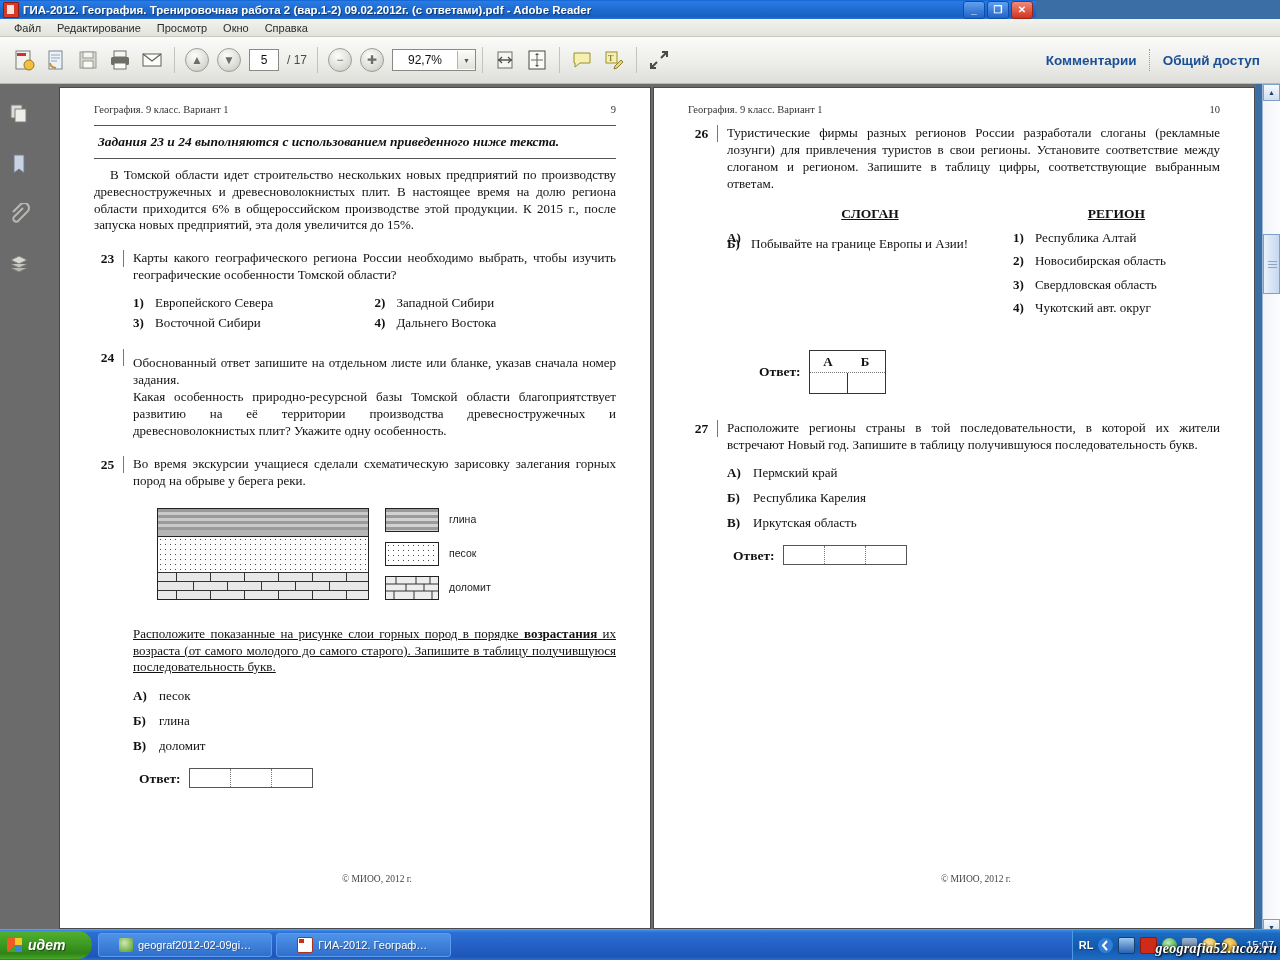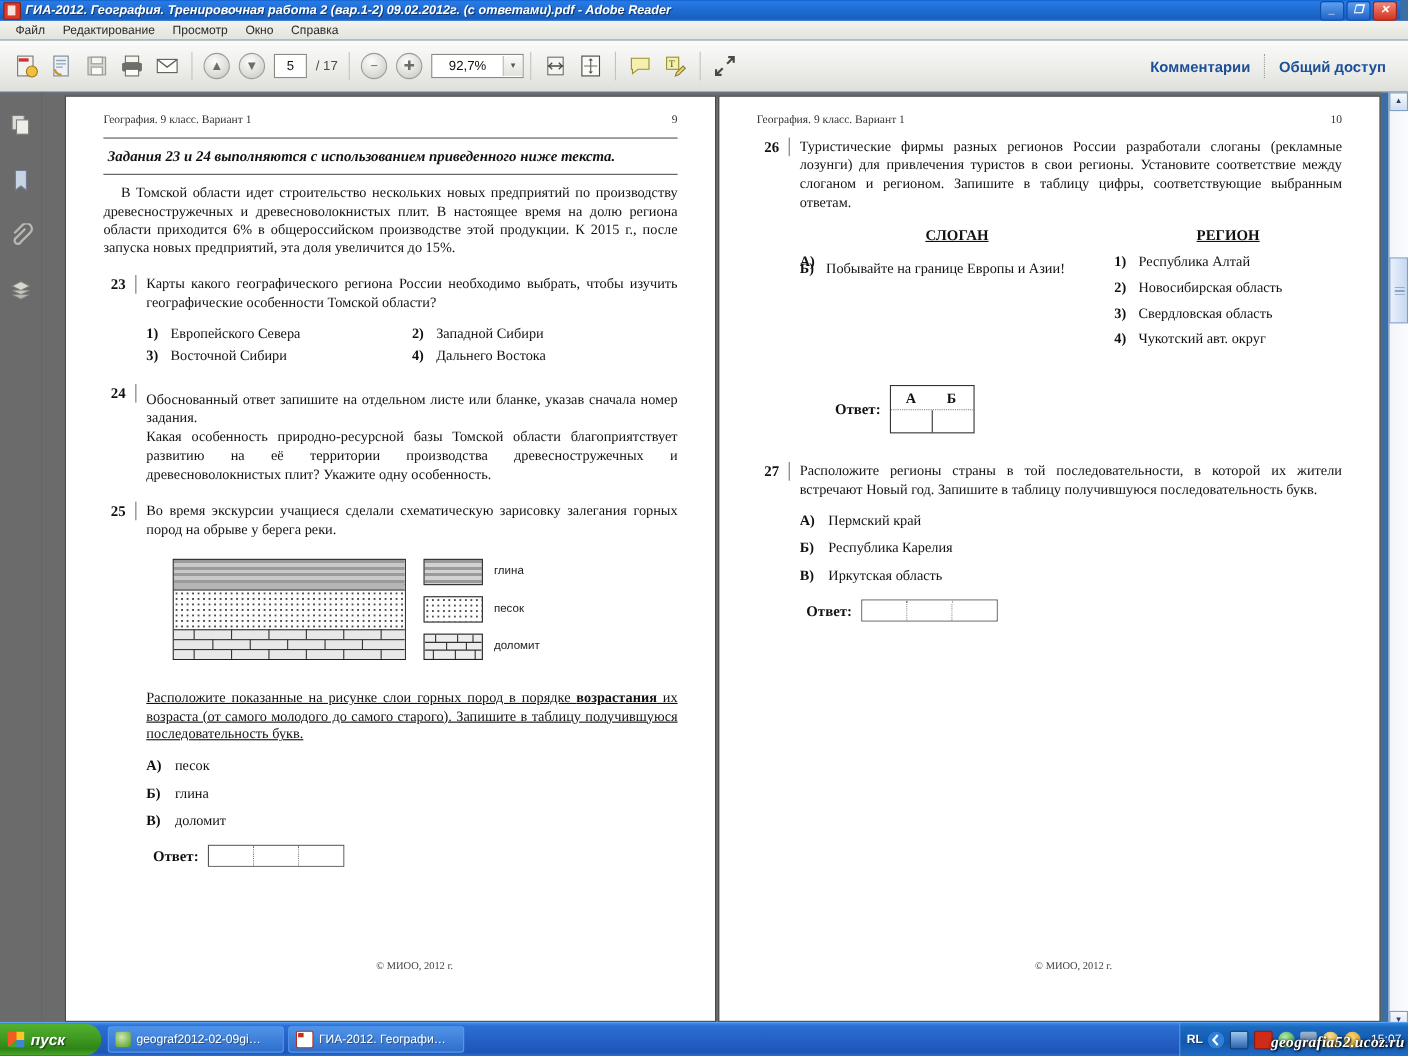--- a/index.html
+++ b/index.html
@@ -6,23 +6,23 @@
   body{
     width:1280px;height:960px;overflow:hidden;
     font-family:"Liberation Sans",sans-serif;
     background:#3a6ea5;
     -webkit-font-smoothing:none;
   }
   .app{position:relative;width:1280px;height:960px;}
 
   
   .titlebar{
-    position:absolute;left:0;top:0;width:1273px;height:19px;
+    position:absolute;left:0;top:0;width:1036px;height:19px;
     background:linear-gradient(to bottom,#0a62d0 0%,#2b7ae4 8%,#1f6fd6 40%,#185fc0 88%,#2a74d8 100%);
-    display:flex;align-items:center;font-style:italic;
+    display:flex;align-items:center;
   }
   .titlebar .app-icon{
     width:14px;height:14px;margin-left:3px;margin-right:4px;flex:0 0 auto;
     background:#d83a27;border:1px solid #8c1c10;border-radius:1px;
     position:relative;
   }
   .titlebar .app-icon:after{
     content:"";position:absolute;left:3px;top:2px;width:7px;height:9px;
     background:#fff;opacity:.85;
   }
@@ -226,21 +226,21 @@
     background:linear-gradient(to bottom,#f7c723 0 50%,#3c86d8 50% 100%);
   }
   .startbtn .slab{
     color:#fff;font-size:14px;font-weight:bold;font-style:italic;
     text-shadow:1px 1px 1px rgba(0,0,0,.5);
   }
   .tbtn{
     height:24px;min-width:160px;max-width:175px;margin-right:4px;
     background:linear-gradient(to bottom,#4f93e8,#2f6fcc);
     border:1px solid #5b9cf0;border-radius:3px;
-    display:flex;align-items:center;padding:0 6px;box-sizing:border-box;
+    display:flex;align-items:center;padding:0 20px;box-sizing:border-box;
   }
   .tbtn .ti{width:14px;height:14px;margin-right:5px;flex:0 0 auto;border-radius:2px;}
   .tbtn .tl{color:#fff;font-size:11px;white-space:nowrap;overflow:hidden;text-overflow:ellipsis;
     text-shadow:1px 1px 0 rgba(0,0,0,.35);}
   .tray{
     margin-left:auto;height:30px;display:flex;align-items:center;padding:0 6px;
     background:linear-gradient(to bottom,#2f87d8 0%,#1b6ac2 12%,#1358ad 60%,#1f6cc6 100%);
     border-left:1px solid #4a9ae8;gap:5px;
   }
   .tray .rl{color:#fff;font-size:11px;font-weight:bold;text-shadow:1px 1px 0 rgba(0,0,0,.4);}
@@ -657,21 +657,21 @@
 
   <div class="vscroll">
     <div class="vbtn" style="position:absolute;top:0;left:0;">▲</div>
     <div class="vthumb"></div>
     <div class="vbtn" style="position:absolute;bottom:0;left:0;">▼</div>
   </div>
 
   <div class="taskbar">
     <div class="startbtn">
       <div class="flag"></div>
-      <div class="slab">пуск</div>
+      <div class="slab">идет</div>
     </div>
 
     <div class="tbtn">
       <div class="ti" style="background:radial-gradient(circle at 40% 35%,#cfe8b0,#4f9a22);"></div>
       <div class="tl">geograf2012-02-09gi…</div>
     </div>
 
     <div class="tbtn">
       <div class="ti" style="background:#fff;border:1px solid #b03020;position:relative;">
         <div style="position:absolute;left:1px;top:1px;width:5px;height:4px;background:#d02a18;"></div>

